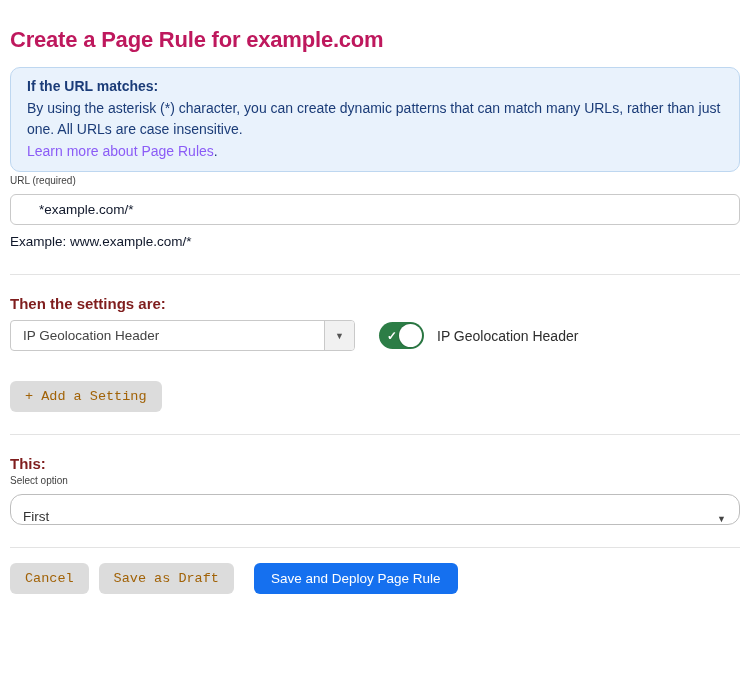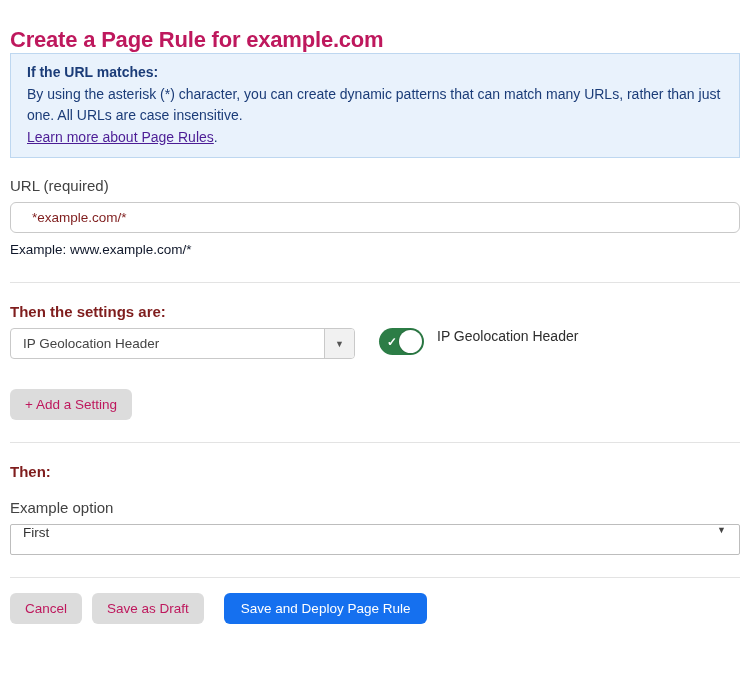--- a/index.html
+++ b/index.html
@@ -15,67 +15,67 @@
 
   .page-title {
     margin: 27px 0 0;
     font-size: 22px;
     font-weight: 700;
     color: #be185d;
     letter-spacing: -0.2px;
   }
 
   .info-box {
+    margin-top: 14px;
     background: #e9f2fc;
     border: 1px solid #bed7f0;
-    border-radius: 0;
+    border-radius: 10px;
     padding: 8px 16px 9px;
     color: #1b3c78;
     font-size: 14px;
     line-height: 21.5px;
   }
   .info-heading { font-weight: 700; }
   .info-link {
-    color: #4c1d95;
-    text-decoration: underline;
-    cursor: pointer;
-  }
-
-  .field-label { margin-top: 19px; font-size: 15px; color: #424242; }
+    color: #8b5cf6;
+    cursor: pointer;
+  }
+
+  .field-label { margin-top: 3px; font-size: 10px; color: #424242; }
 
   .text-input {
     margin-top: 8px;
     width: 100%;
     height: 31px;
     border: 1px solid #c9c9c9;
     border-radius: 6px;
-    padding: 0 21px;
+    padding: 0 28px;
     font-size: 13.5px;
-    color: #7f1d1d;
+    color: #0f172a;
     font-family: inherit;
     background: #fff;
     outline: none;
     display: block;
   }
   .helper { margin-top: 7px; font-size: 13.5px; color: #0f172a; line-height: 20px; }
 
   hr.divider {
     border: none;
     border-top: 1px solid #e3e3e3;
     margin: 22px 0 0;
   }
 
   .section-heading {
     margin-top: 20px;
     font-size: 15px;
     font-weight: 700;
     color: #7f1d1d;
   }
 
-  .setting-row { margin-top: 8px; display: flex; align-items: flex-start; }
+  .setting-row { margin-top: 8px; display: flex; align-items: center; }
   .combo {
     width: 345px; height: 31px;
     border: 1px solid #c9c9c9;
     border-radius: 4px;
     display: flex;
     background: #fff;
     overflow: hidden;
     cursor: pointer;
   }
   .combo-text {
@@ -119,32 +119,32 @@
   .btn {
     border: none;
     border-radius: 6px;
     font-family: inherit;
     font-size: 13.5px;
     cursor: pointer;
     height: 31px;
     display: inline-flex;
     align-items: center;
   }
-  .btn-gray { background: #dcdcdc; color: #be185d; padding: 0 15px; }
+  .btn-gray { background: #dcdcdc; color: #a16207; padding: 0 15px; font-family: Liberation Mono, monospace; }
   .btn-blue { background: #1570ef; color: #ffffff; padding: 0 17px; }
 
   .add-setting-btn { margin-top: 30px; }
 
   .order-select {
     margin-top: 8px;
     position: relative;
     height: 31px;
     border: 1px solid #bdbdbd;
-    border-radius: 2px;
-    display: flex; align-items: flex-start;
+    border-radius: 12px;
+    display: flex; align-items: flex-end;
     padding: 0 12px;
     font-size: 13.5px; color: #333;
     background: #fff;
     cursor: pointer;
   }
   .order-arrow {
     position: absolute; right: 13px;
     font-size: 9px; color: #444;
   }
 
@@ -185,23 +185,23 @@
       <span class="toggle-check">✓</span>
       <span class="toggle-knob"></span>
     </div>
     <div class="toggle-label">IP Geolocation Header</div>
   </div>
 
   <button class="btn btn-gray add-setting-btn">+ Add a Setting</button>
 
   <hr class="divider">
 
-  <div class="section-heading">Then:</div>
-
-  <div class="field-label">Example option</div>
+  <div class="section-heading">This:</div>
+
+  <div class="field-label">Select option</div>
 
   <div class="order-select">
     <span>First</span>
     <span class="order-arrow">▼</span>
   </div>
 
 
   <hr class="divider">
 
   <div class="actions">

